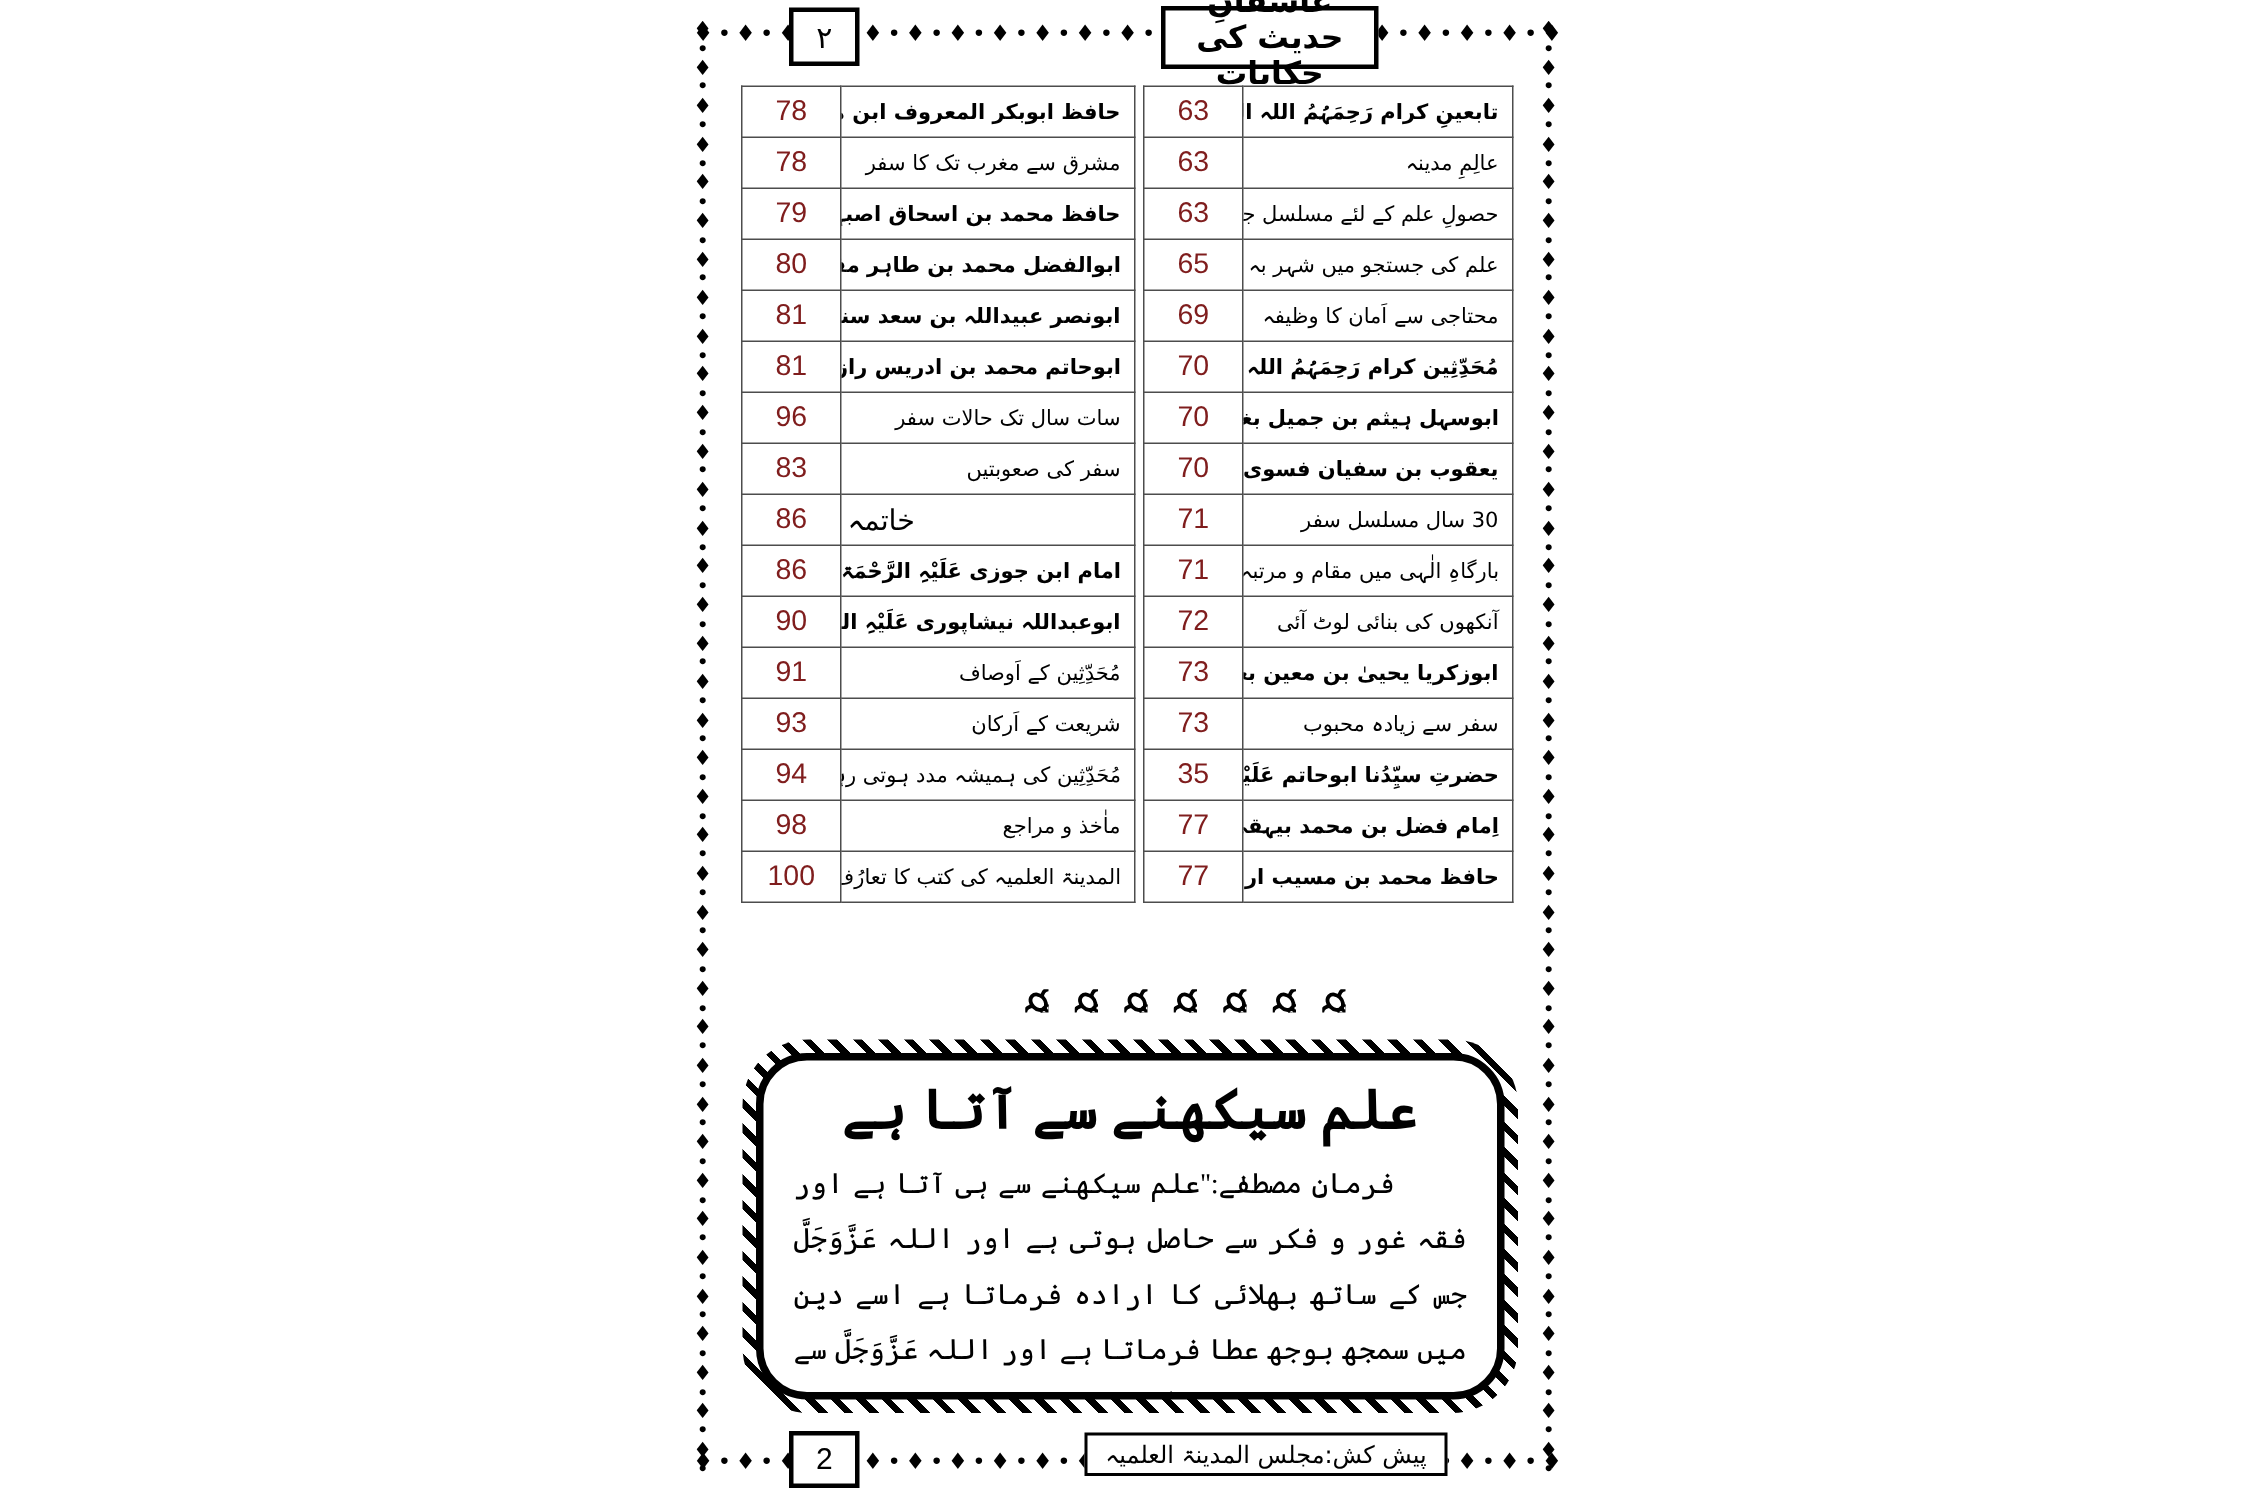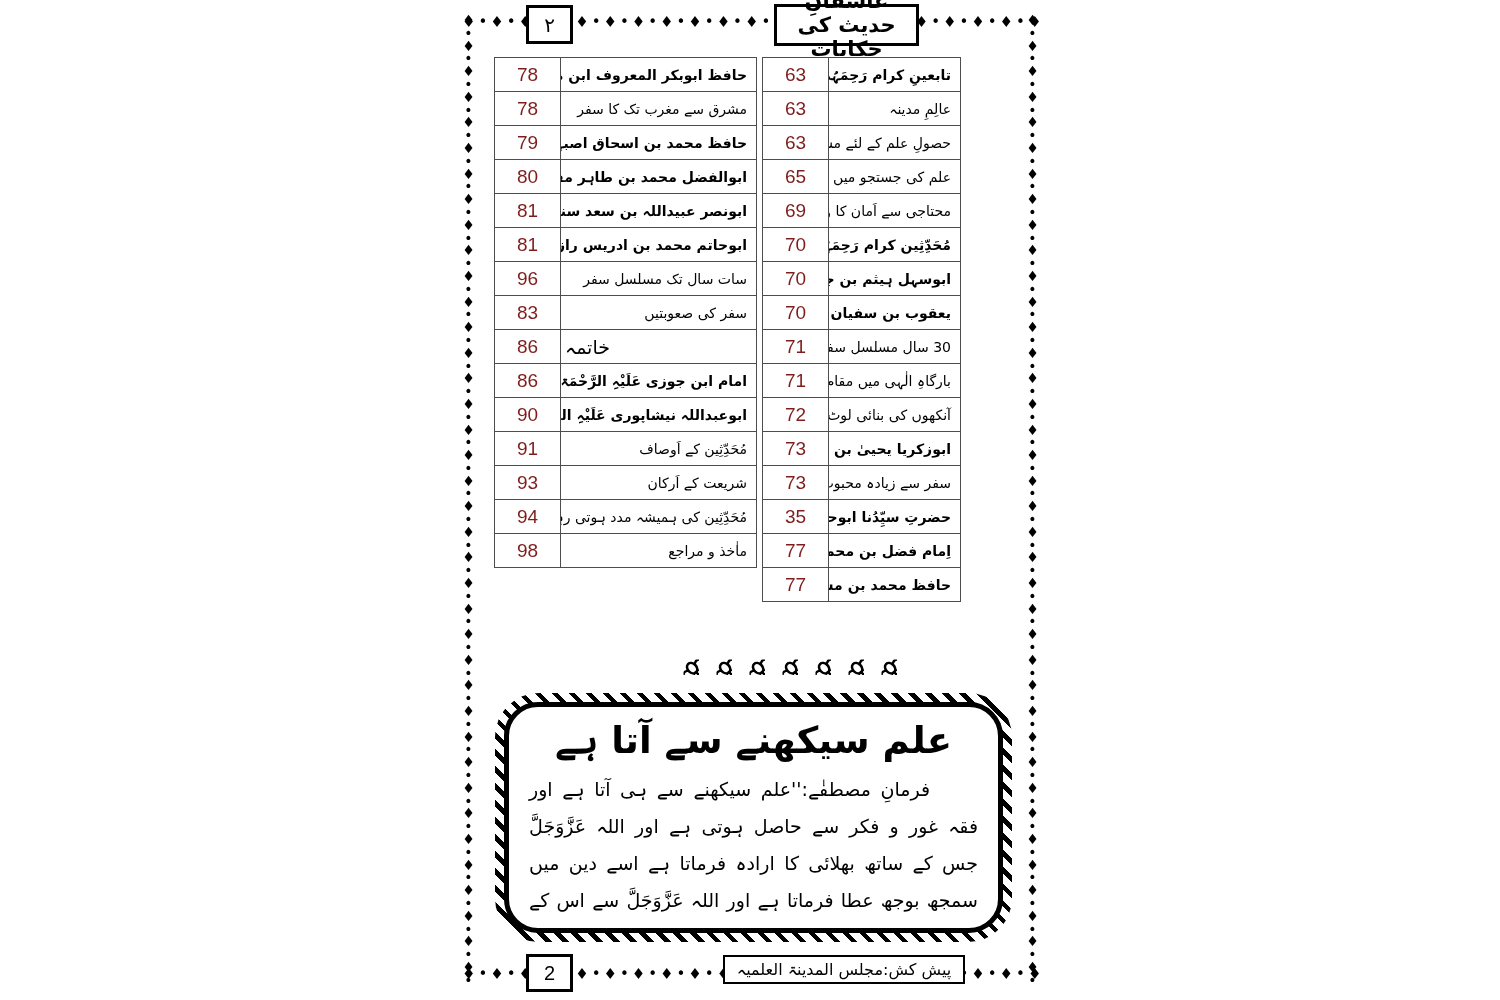--- a/index.html
+++ b/index.html
@@ -21,40 +21,40 @@
     position:absolute; background:#fff; border:3px solid #000; z-index:2;
     display:flex; align-items:center; justify-content:center; text-align:center;
   }
   .hdr-num { left:526px; top:5px; width:47px; height:39px; font-size:20px; }
   .hdr-title { left:774px; top:4px; width:145px; height:42px; font-size:21px; font-weight:bold; direction:rtl; }
   .ftr-num { left:526px; top:954px; width:47px; height:38px; font-size:20px; font-family:"Liberation Sans", sans-serif; }
   .ftr-pub { left:723px; top:955px; width:242px; height:29px; font-size:16px; border-width:2.5px; direction:rtl; }
   
   table.toc { position:absolute; top:57px; border-collapse:collapse; table-layout:fixed; background:#fff; z-index:2; }
   table.toc-left  { left:494px; width:263px; }
-  table.toc-right { left:762px; width:199px; }
+  table.toc-right { left:762px; width:247px; }
   table.toc td { border:1px solid #4d4d4d; height:34px; overflow:hidden; }
   table.toc td.num {
     width:66px; text-align:center; font-family:"Liberation Sans", sans-serif;
     font-size:19px; color:#7f1d1d;
   }
   table.toc td.title {
     direction:rtl; text-align:right; padding:0 9px 0 4px;
     font-size:14px; white-space:nowrap;
   }
   table.toc td.title.bold { font-weight:bold; }
   table.toc td.title.center { text-align:left; font-size:19px; font-weight:normal; }
   
   .ornaments { position:absolute; left:668px; top:644px; display:flex; gap:2px; z-index:2; }
   .ornaments svg { display:block; }
   
   .quote-box {
     position:absolute; left:495px; top:693px; width:517px; height:249px; z-index:2;
     background:repeating-linear-gradient(45deg, #000 0 4.5px, #fff 4.5px 12px);
-    border-radius:44px; padding:9px;
+    border-radius:44px; padding:9px;font-family:Liberation Serif, serif;
   }
   .quote-inner {
     width:100%; height:100%; background:#fff; border:5px solid #000;
     border-radius:34px; padding:4px 20px 0 20px; overflow:hidden;
   }
   .quote-heading {
     direction:rtl; text-align:center; font-size:37px; font-weight:bold;
     letter-spacing:-1px; line-height:1.5; margin-top:2px;
   }
   .quote-body {
@@ -266,21 +266,21 @@
         <tr>
           <td class="num">81</td>
           <td class="title bold">ابونصر عبیداللہ بن سعد سنجری عَلَیْہِ الرَّحْمَۃ</td>
         </tr>
         <tr>
           <td class="num">81</td>
           <td class="title bold">ابوحاتم محمد بن ادریس رازی عَلَیْہِ الرَّحْمَۃ</td>
         </tr>
         <tr>
           <td class="num">96</td>
-          <td class="title">سات سال تک مسلسل سفر</td>
+          <td class="title">سات سال تک حالات سفر</td>
         </tr>
         <tr>
           <td class="num">83</td>
           <td class="title">سفر کی صعوبتیں</td>
         </tr>
         <tr>
           <td class="num">86</td>
           <td class="title bold center">خاتمہ</td>
         </tr>
         <tr>
@@ -299,20 +299,24 @@
           <td class="num">93</td>
           <td class="title">شریعت کے اَرکان</td>
         </tr>
         <tr>
           <td class="num">94</td>
           <td class="title">مُحَدِّثِین کی ہمیشہ مدد ہوتی رہے گی</td>
         </tr>
         <tr>
           <td class="num">98</td>
           <td class="title">ماٰخذ و مراجع</td>
+        </tr>
+        <tr>
+          <td class="num">100</td>
+          <td class="title">المدینۃ العلمیہ کی کتب کا تعارُف</td>
         </tr>
       </tbody>
   </table>
 
   <table class="toc toc-right">
     <tbody id="toc-right">
         <tr>
           <td class="num">63</td>
           <td class="title bold">تابعینِ کرام رَحِمَہُمُ اللہ السَّلَام کے واقعات</td>
         </tr>

